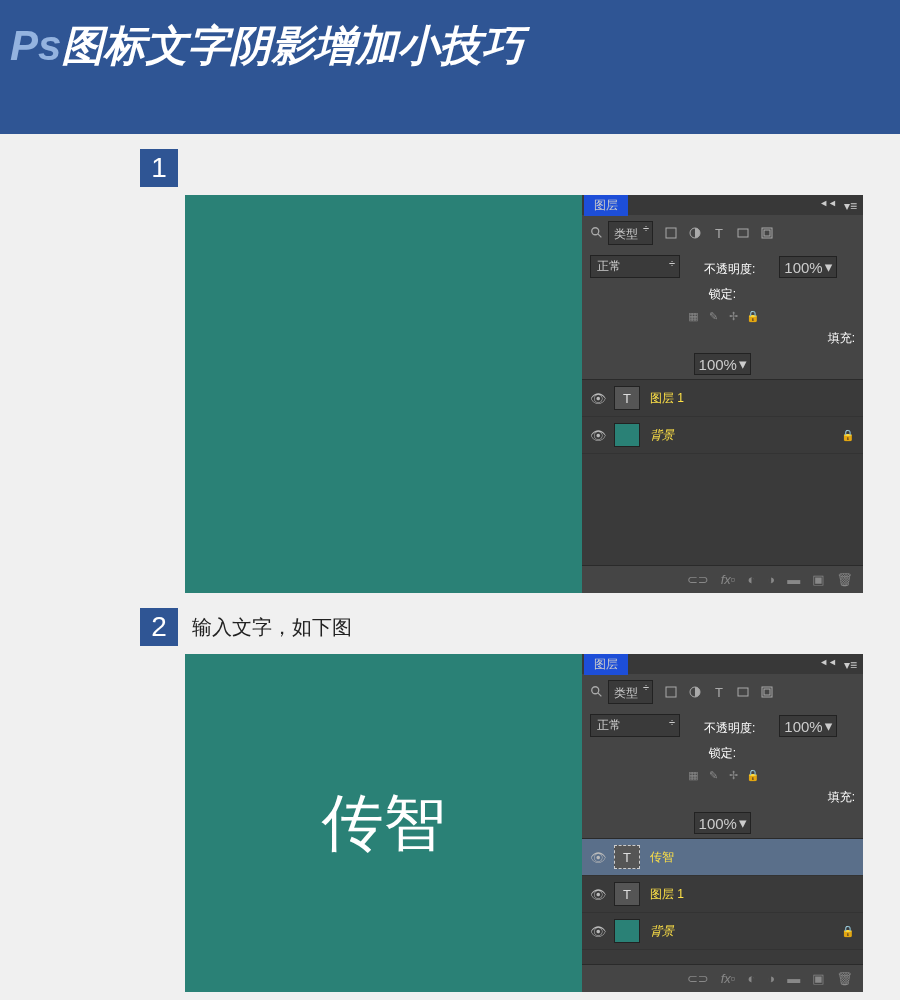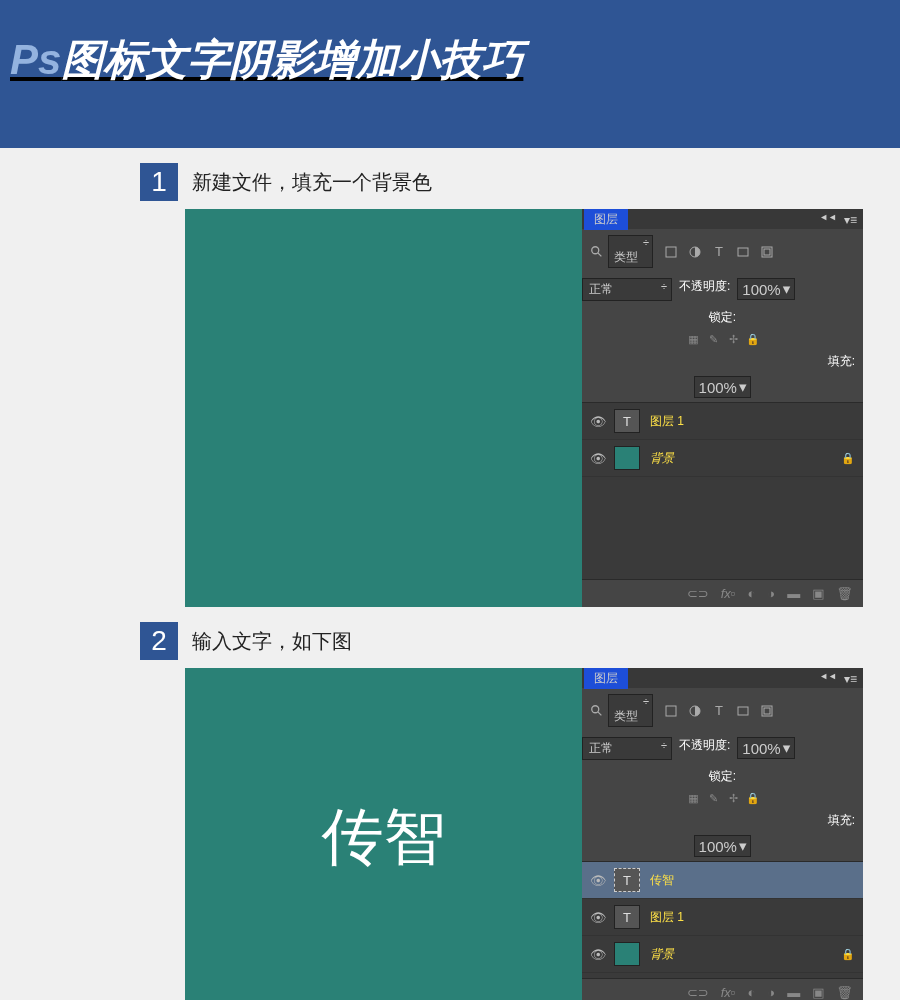--- a/index.html
+++ b/index.html
@@ -1,37 +1,37 @@
 <!DOCTYPE html>
 <html><head>
 <meta charset="utf-8">
 <style>
 * { margin: 0; padding: 0; box-sizing: border-box; }
 body { width: 900px; background: #f0f0f0; font-family: "Microsoft YaHei", sans-serif; }
-.header { background: #2f5594; padding: 32px 10px 60px; text-decoration: underline; }
+.header { background: #2f5594; padding: 18px 10px 60px; }
 .header h1 { font-size: 42px; font-weight: bold; font-style: italic; color: #fff; }
 .header h1 .ps { color: #94b3df; }
 .step { margin: 15px 0 8px 140px; display: flex; align-items: center; gap: 14px; }
 .step-num { width: 38px; height: 38px; background: #2f5594; color: #fff; font-size: 28px; display: flex; align-items: center; justify-content: center; }
 .step-text { font-size: 20px; color: #222; }
 .screenshot { margin-left: 185px; width: 678px; height: 398px; display: flex; background: #1a1a1a; }
 .canvas { width: 397px; height: 100%; background: #2a8176; display: flex; align-items: center; justify-content: center; }
 .canvas-text { color: #fff; font-size: 62px; font-weight: 300; }
 .panel { flex: 1; background: #454545; color: #ccc; font-size: 12px; display: flex; flex-direction: column; }
 .panel-tab-row { height: 20px; background: #383838; display: flex; align-items: center; position: relative; }
 .panel-tab { background: #1d4ed8; padding: 2px 10px; margin-left: 2px; }
 .panel-menu { position: absolute; right: 6px; top: 4px; }
 .panel-collapse { position: absolute; right: 26px; top: 3px; font-size: 9px; }
 .filter-row { padding: 6px 8px; display: flex; align-items: center; gap: 4px; }
 .search-icon { width: 14px; height: 14px; }
-.type-select { background: #3a3a3a; border: 1px solid #222; color: #ccc; padding: 13px 14px 1px 5px; font-size: 12px; position: relative; }
+.type-select { background: #3a3a3a; border: 1px solid #222; color: #ccc; padding: 4px 14px 1px 5px; font-size: 12px; position: relative; }
 .type-select::after { content: "÷"; position: absolute; right: 3px; top: 0; font-size: 11px; }
 .filter-icons { display: flex; gap: 8px; margin-left: 6px; }
 .fi { width: 16px; height: 16px; display: flex; align-items: center; justify-content: center; color: #aaa; font-size: 13px; }
-.blend-row { padding: 4px 0; display: flex; align-items: flex-start; gap: 7px; }
+.blend-row { padding: 4px 8px; display: flex; align-items: flex-end; gap: 24px; }
 .blend-select { background: #3a3a3a; border: 1px solid #222; color: #ccc; padding: 2px 28px 2px 6px; font-size: 12px; position: relative; width: 90px; }
 .blend-select::after { content: "÷"; position: absolute; right: 4px; top: 1px; font-size: 11px; }
 .label { color: #ffffff; font-size: 12px; }
 .pct-box { background: #3a3a3a; border: 1px solid #222; color: #ccc; padding: 1px 4px; font-size: 15px; display: flex; align-items: center; gap: 2px; }
 .lock-row { padding: 4px 8px; display: flex; align-items: center; gap: 6px; border-bottom: 1px solid #2a2a2a; flex-direction: column; }
 .lock-icons { display: flex; gap: 5px; margin-left: 2px; }
 .li { width: 15px; height: 15px; display: flex; align-items: center; justify-content: center; color: #888; font-size: 11px; }
 .layers { flex: 1; background: #3a3a3a; overflow: hidden; }
 .layer { display: flex; align-items: center; padding: 6px 8px; gap: 10px; border-bottom: 1px solid #333; }
 .layer.selected { background: #5a6f8a; }
@@ -51,21 +51,20 @@
 <body>
 
 <div class="header">
   <h1>
     <span class="ps">Ps</span><span>图标文字阴影增加小技巧</span>
   </h1>
 </div>
 
 <div class="step">
   <div class="step-num">1</div>
-  <div class="step-text">新建文件，填充一个背景色</div>
 </div>
 
 <div class="screenshot">
   <div class="canvas"></div>
   <div class="panel">
     <div class="panel-tab-row">
       <div class="panel-tab">图层</div>
       <div class="panel-collapse">◄◄</div>
       <div class="panel-menu">▾≡</div>
     </div>

